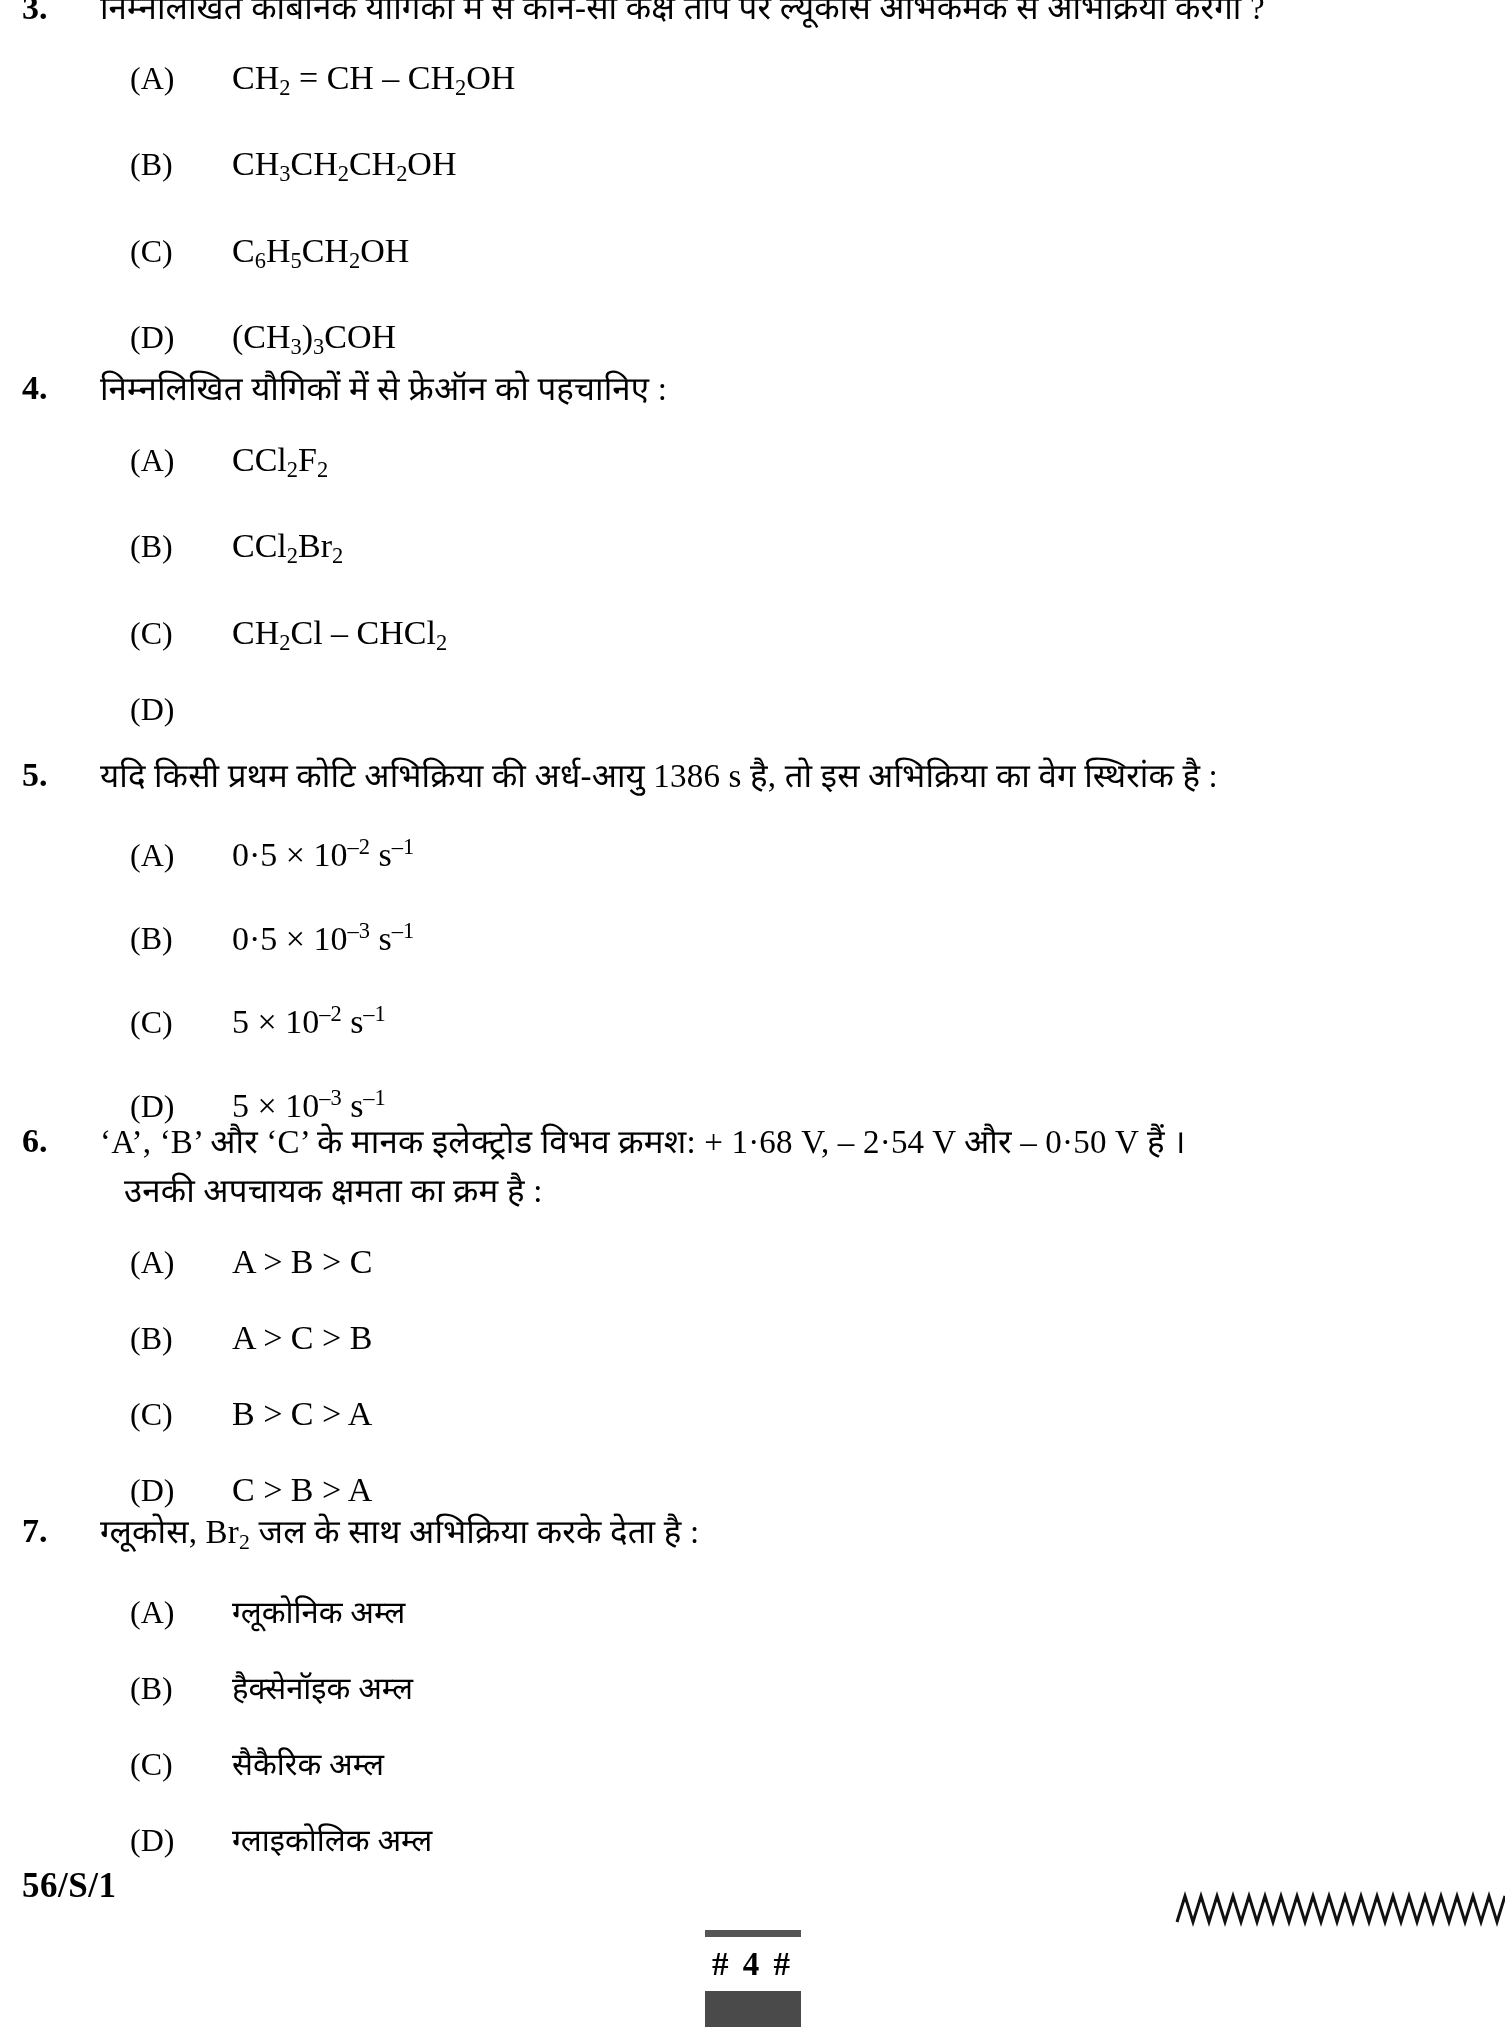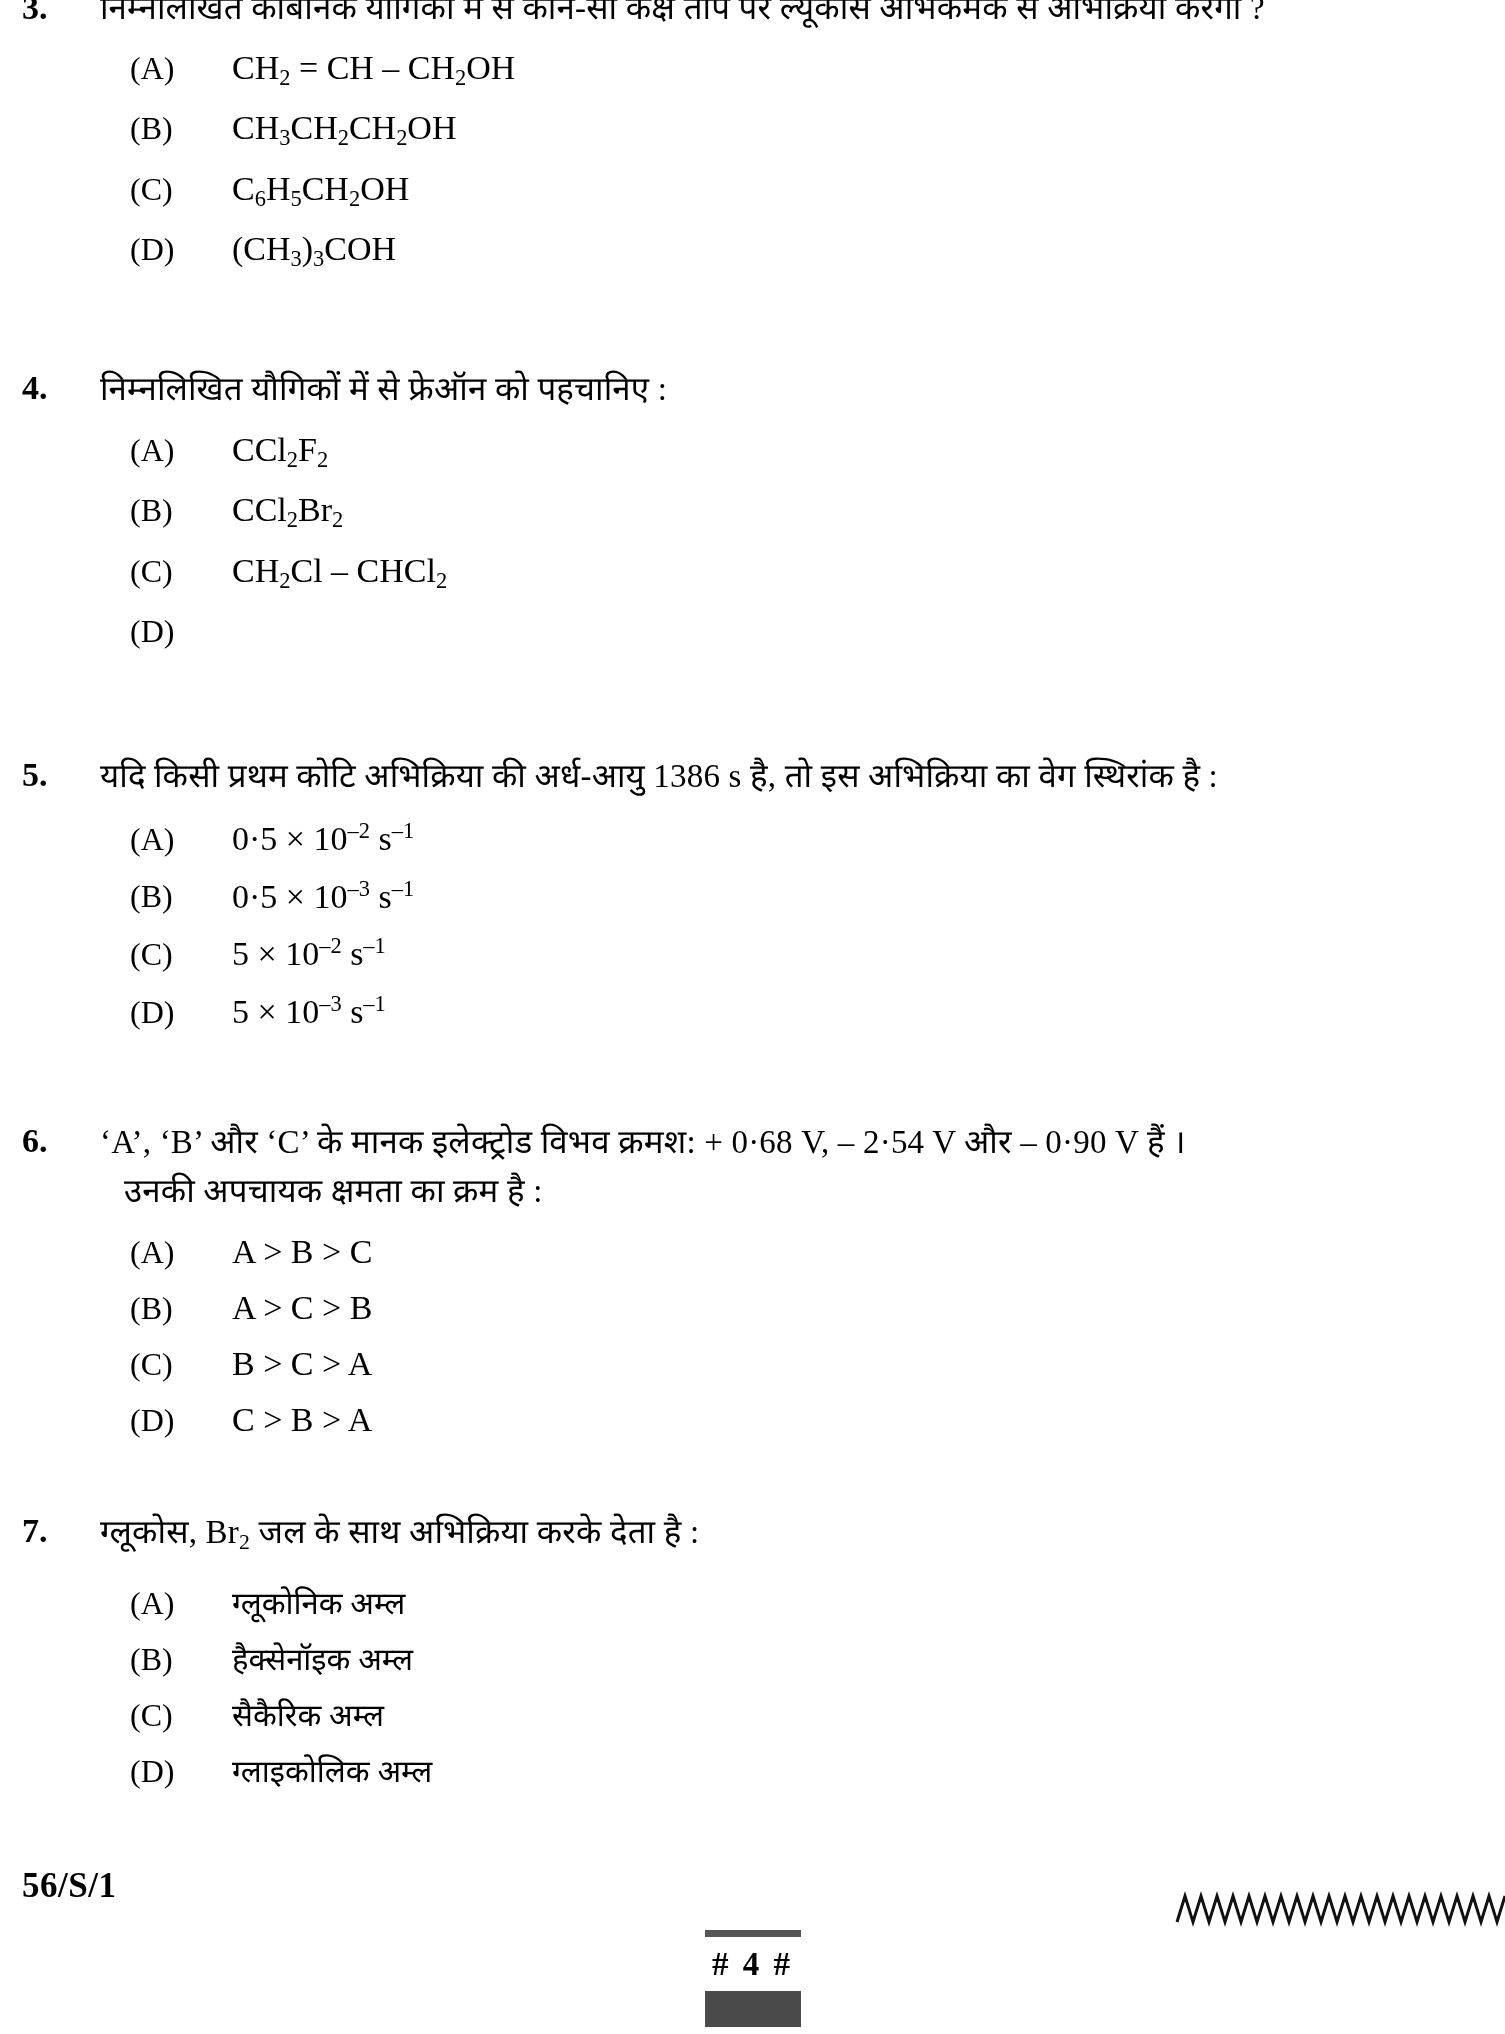--- a/index.html
+++ b/index.html
@@ -62,21 +62,21 @@
   .opt-label {
     width: 232px;
     flex: 0 0 232px;
     box-sizing: border-box;
     padding-left: 130px;
     font-size: 32px;
     line-height: 56px;
   }
   .opt-val {
     font-size: 34px;
-    line-height: 44px;
+    line-height: 76px;
     white-space: nowrap;
   }
   .opt-val.hindi {
     font-size: 31px;
   }
   sub {
     font-size: 0.66em;
     vertical-align: -0.28em;
   }
   sup {
@@ -217,21 +217,21 @@
           <div class="opt-label">(D)</div>
           <div class="opt-val"><span>5 × 10</span><sup>–3</sup><span> s</span><sup>–1</sup></div>
         </div>
       </div>
   </div>
 
   <div class="question" style="top:1118px;">
     <div class="q-row">
       <div class="q-num">6.</div>
       <div class="q-text">
-        <span>‘A’, ‘B’ और ‘C’ के मानक इलेक्ट्रोड विभव क्रमश: + 0·68 V, – 2·54 V और – 0·90 V हैं ।</span>
+        <span>‘A’, ‘B’ और ‘C’ के मानक इलेक्ट्रोड विभव क्रमश: + 1·68 V, – 2·54 V और – 0·50 V हैं ।</span>
         <span class="l2">उनकी अपचायक क्षमता का क्रम है :</span>
       </div>
     </div>
     <div class="options">
         <div class="opt">
           <div class="opt-label">(A)</div>
           <div class="opt-val"><span>A &gt; B &gt; C</span></div>
         </div>
         <div class="opt">
           <div class="opt-label">(B)</div>

